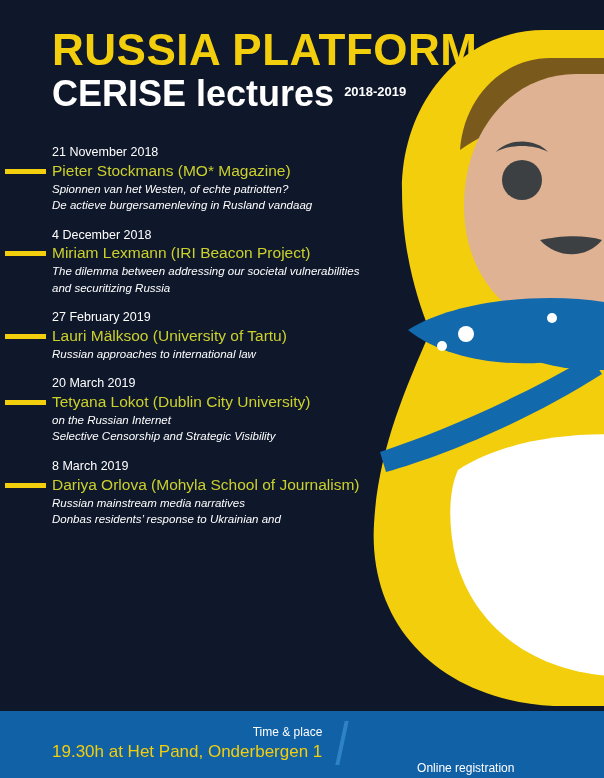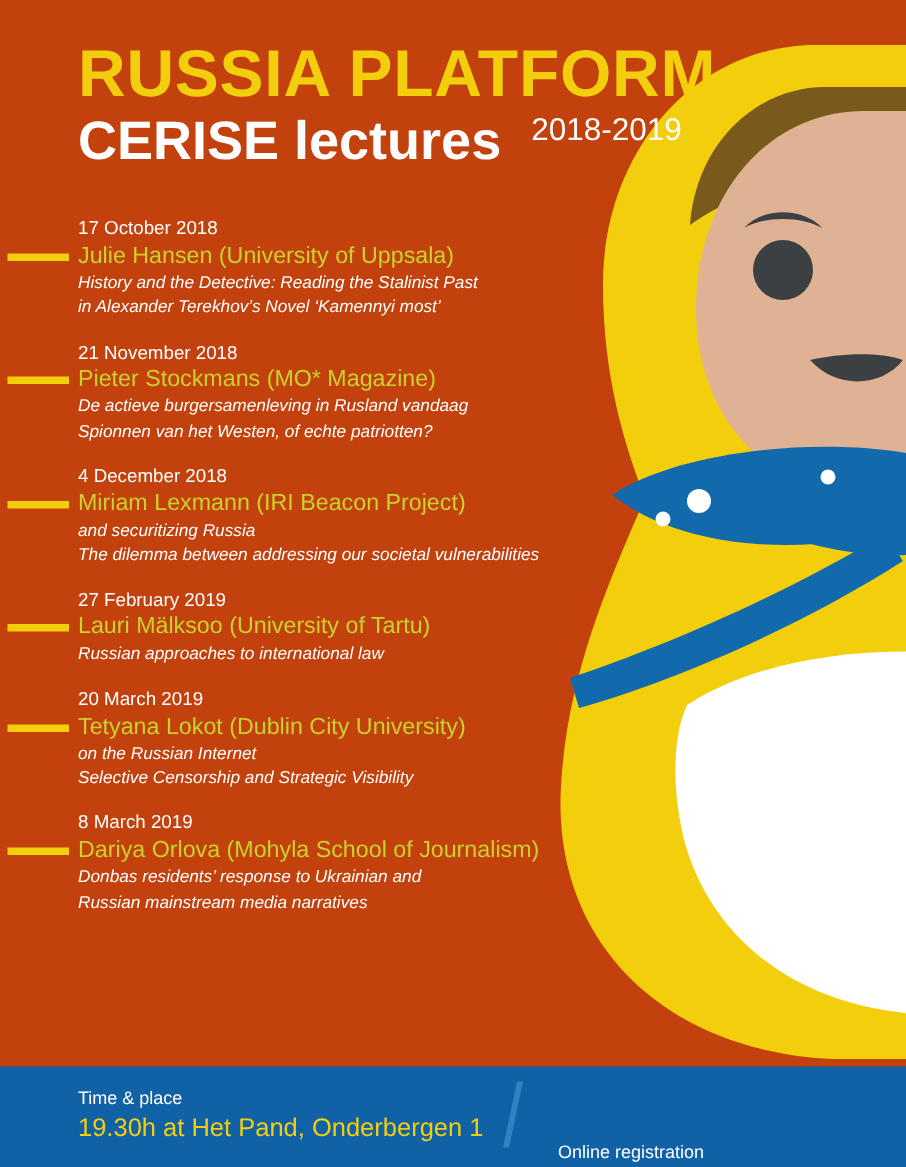--- a/index.html
+++ b/index.html
@@ -4,21 +4,21 @@
 <style>
   html, body {
     margin: 0;
     padding: 0;
     background: #0f6bb0;
   }
   #poster {
     position: relative;
     width: 604px;
     height: 778px;
-    background: #c2410c;
+    background: #0f172a;
     overflow: hidden;
     font-family: "Liberation Sans", sans-serif;
   }
 
   
   #doll {
     position: absolute;
     right: 0;
     top: 0;
     width: 260px;
@@ -37,35 +37,35 @@
     font-size: 44px;
     font-weight: bold;
     letter-spacing: 0.5px;
     color: #F3CE0D;
     line-height: 1.02;
     margin: 0;
     white-space: nowrap;
   }
   #title-sub-row {
     display: flex;
-    align-items: flex-start;
+    align-items: center;
     margin-top: 2px;
-    gap: 20px;
   }
   #title-sub {
     font-size: 36px;
     font-weight: bold;
     color: #FFFFFF;
     line-height: 1.05;
     white-space: nowrap;
   }
   #title-years {
-    font-size: 21px;
-    font-weight: normal;
-    color: #FFFFFF;
+    font-size: 13px;
+    font-weight: bold;
+    color: #FFFFFF;
+    margin-left: 10px;
     padding-bottom: 5px;
     white-space: nowrap;
   }
 
   
   #lectures {
     position: absolute;
     left: 0;
     top: 144px;
     width: 420px;
@@ -126,20 +126,21 @@
     position: absolute;
     top: 13px;
   }
   #foot-left { left: 52px; }
   #foot-right { left: 372px; margin-top: 36px; }
   .foot-label {
     font-size: 12px;
     color: #FFFFFF;
     line-height: 1.45;
     white-space: nowrap;
+    text-align: right;
   }
   .foot-value {
     font-size: 17px;
     color: #F3CE0D;
     line-height: 1.3;
     white-space: nowrap;
   }
   #foot-link {
     text-decoration: underline;
     text-underline-offset: 2px;
@@ -201,48 +202,39 @@
   <div id="header">
     <div id="title-main">RUSSIA PLATFORM</div>
     <div id="title-sub-row">
       <div id="title-sub">CERISE lectures</div>
       <div id="title-years">2018-2019</div>
     </div>
   </div>
 
   <div id="lectures">
 
-    <div class="lecture">
-      <div class="lect-date">17 October 2018</div>
-      <div class="lect-speaker-row">
-        <span class="dash"></span>
-        <span class="lect-speaker">Julie Hansen (University of Uppsala)</span>
-      </div>
-      <div class="lect-desc">History and the Detective: Reading the Stalinist Past</div>
-      <div class="lect-desc">in Alexander Terekhov’s Novel ‘Kamennyi most’</div>
-    </div>
 
     <div class="lecture">
       <div class="lect-date">21 November 2018</div>
       <div class="lect-speaker-row">
         <span class="dash"></span>
         <span class="lect-speaker">Pieter Stockmans (MO* Magazine)</span>
       </div>
+      <div class="lect-desc">Spionnen van het Westen, of echte patriotten?</div>
       <div class="lect-desc">De actieve burgersamenleving in Rusland vandaag</div>
-      <div class="lect-desc">Spionnen van het Westen, of echte patriotten?</div>
     </div>
 
     <div class="lecture">
       <div class="lect-date">4 December 2018</div>
       <div class="lect-speaker-row">
         <span class="dash"></span>
         <span class="lect-speaker">Miriam Lexmann (IRI Beacon Project)</span>
       </div>
+      <div class="lect-desc">The dilemma between addressing our societal vulnerabilities</div>
       <div class="lect-desc">and securitizing Russia</div>
-      <div class="lect-desc">The dilemma between addressing our societal vulnerabilities</div>
     </div>
 
     <div class="lecture">
       <div class="lect-date">27 February 2019</div>
       <div class="lect-speaker-row">
         <span class="dash"></span>
         <span class="lect-speaker">Lauri Mälksoo (University of Tartu)</span>
       </div>
       <div class="lect-desc">Russian approaches to international law</div>
     </div>
@@ -256,22 +248,22 @@
       <div class="lect-desc">on the Russian Internet</div>
       <div class="lect-desc">Selective Censorship and Strategic Visibility</div>
     </div>
 
     <div class="lecture">
       <div class="lect-date">8 March 2019</div>
       <div class="lect-speaker-row">
         <span class="dash"></span>
         <span class="lect-speaker">Dariya Orlova (Mohyla School of Journalism)</span>
       </div>
+      <div class="lect-desc">Russian mainstream media narratives</div>
       <div class="lect-desc">Donbas residents’ response to Ukrainian and</div>
-      <div class="lect-desc">Russian mainstream media narratives</div>
     </div>
 
   </div>
 
   <div id="footer">
     <div id="footer-inner">
       <div class="foot-col" id="foot-left">
         <div class="foot-label">Time &amp; place</div>
         <div class="foot-value">19.30h at Het Pand, Onderbergen 1</div>
       </div>

